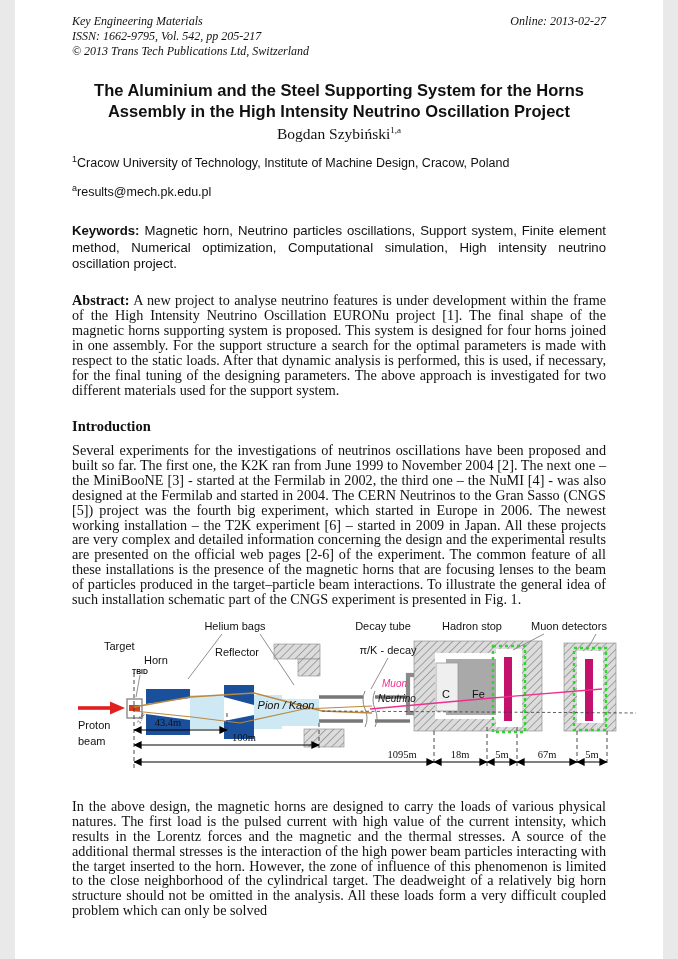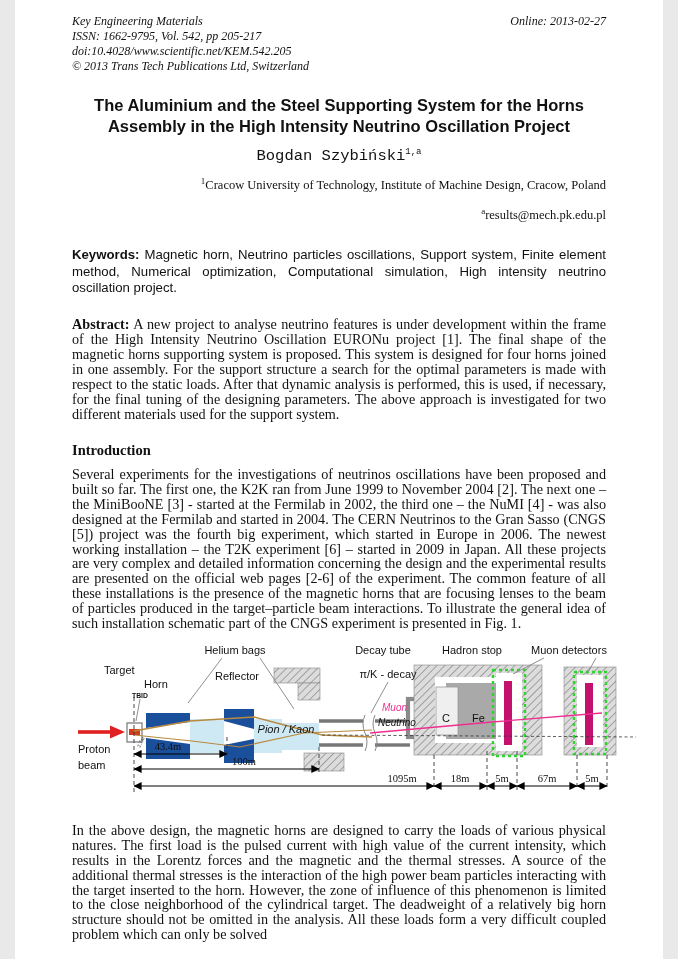--- a/index.html
+++ b/index.html
@@ -17,23 +17,23 @@
     color:#111;
   }
   .hdr{display:flex;justify-content:space-between;align-items:flex-start;
        font-style:italic;font-size:12px;line-height:15px;}
   .hdr .left div{white-space:nowrap;}
   h1.title{
     font-family:"Liberation Sans", sans-serif;
     font-weight:bold;font-size:16.5px;line-height:21px;
     text-align:center;margin:21px 6px 0 6px;
   }
-  .author{font-family:Liberation Mono, monospace;font-size:15.5px;text-align:center;margin-top:10px;}
+  .author{font-family:Liberation Serif, serif;font-size:15.5px;text-align:center;margin-top:3px;}
   .author sup,.affil sup,.email sup{font-size:9px;}
-  .affil,.email{font-family:Liberation Serif, serif;font-size:12.5px;text-align:right;}
+  .affil,.email{font-family:Liberation Sans, sans-serif;font-size:12.5px;text-align:left;}
   .affil{margin-top:11px;}
   .email{margin-top:13px;}
   .keywords{
     font-family:"Liberation Sans", sans-serif;
     font-size:13.2px;line-height:16.5px;text-align:justify;margin-top:24px;
   }
   .abstract{font-size:14.2px;line-height:15px;text-align:justify;margin-top:20px;}
   h2.sect{font-size:14.5px;font-weight:bold;margin:20px 0 0 0;}
   p.body{font-size:14.2px;line-height:14.9px;text-align:justify;margin:8px 0 0 0;}
   p.body.second{margin-top:24px;}
@@ -46,21 +46,20 @@
 </style>
 </head>
 <body>
 
 <div class="page">
 
   <div class="hdr">
     <div class="left">
       <div>Key Engineering Materials</div>
       <div>ISSN: 1662-9795, Vol. 542, pp 205-217</div>
-      <div>doi:10.4028/www.scientific.net/KEM.542.205</div>
       <div>© 2013 Trans Tech Publications Ltd, Switzerland</div>
     </div>
     <div class="right">Online: 2013-02-27</div>
   </div>
 
   <h1 class="title">The Aluminium and the Steel Supporting System for the Horns Assembly in the High Intensity Neutrino Oscillation Project</h1>
 
   <div class="author">
     <span>Bogdan Szybiński</span><sup>1,a</sup>
   </div>

